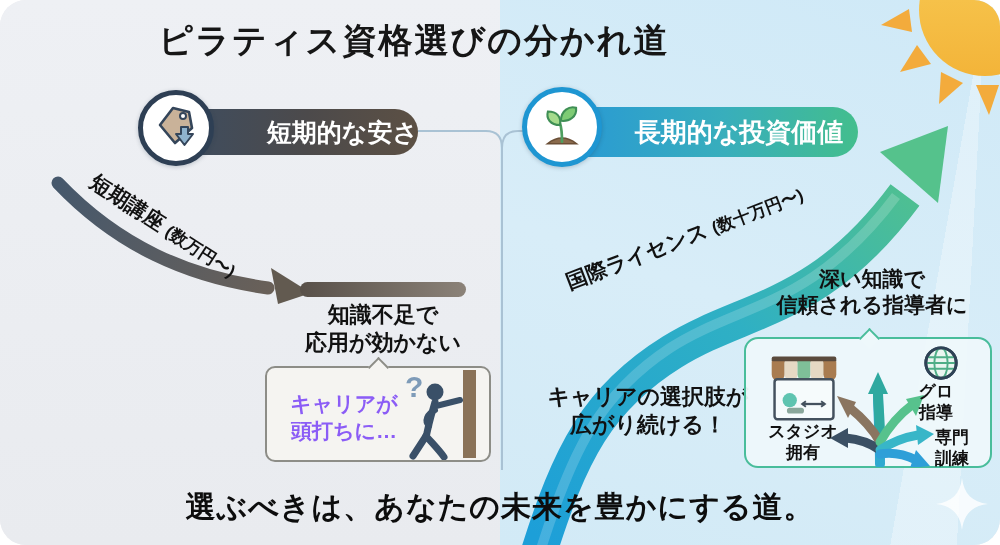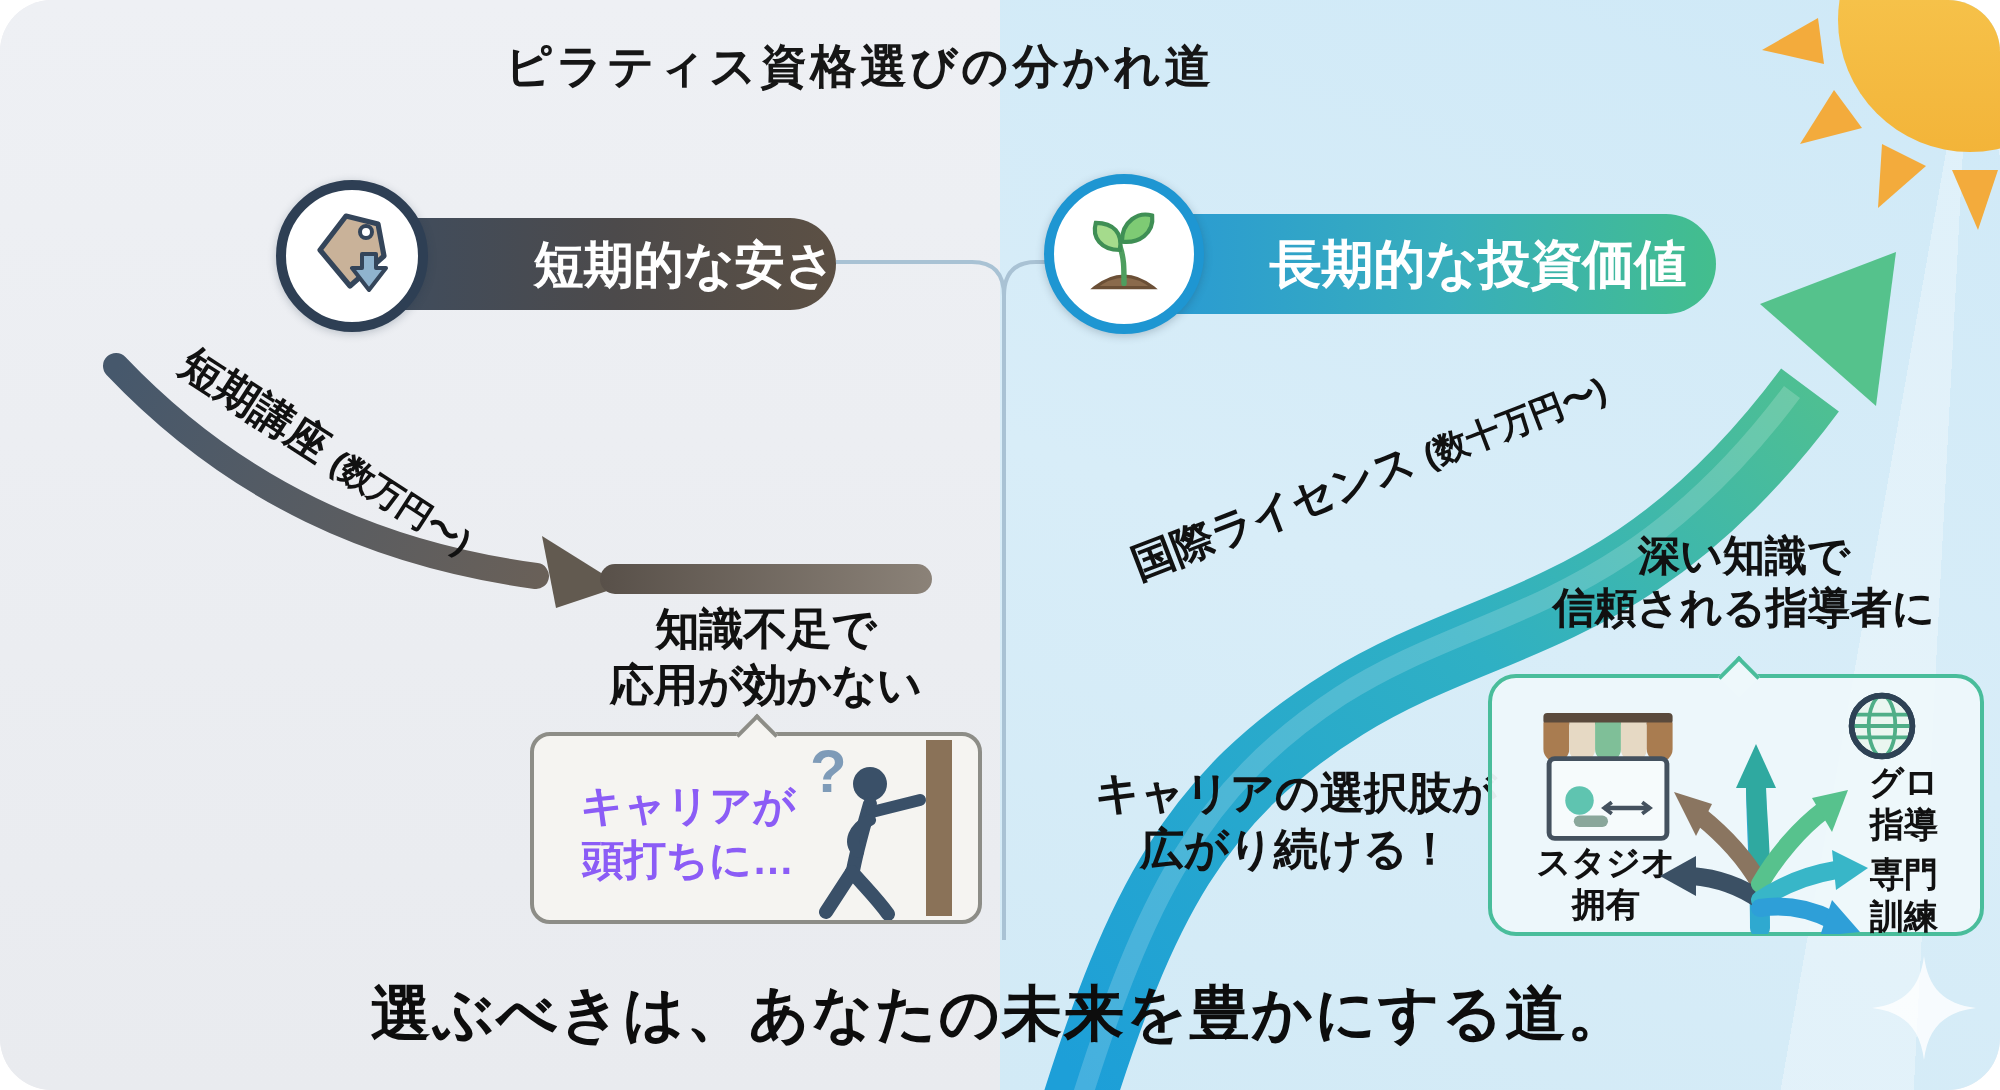--- a/index.html
+++ b/index.html
@@ -7,21 +7,21 @@
   .bg-left{position:absolute;left:0;top:0;width:510px;height:545px;background:linear-gradient(180deg,#eef0f4 0%,#e9ebef 100%);}
   .bg-right{position:absolute;left:500px;top:0;width:500px;height:545px;background:linear-gradient(200deg,#cfe9f7 0%,#d8edf8 55%,#d2eaf6 100%);}
   .rays{position:absolute;left:500px;top:0;width:500px;height:545px;pointer-events:none;
         background:conic-gradient(from 95deg at 485px 8px,
           rgba(255,255,255,0) 0deg 6deg, rgba(255,255,255,.45) 6deg 13deg,
           rgba(255,255,255,0) 13deg 24deg, rgba(255,255,255,.40) 24deg 31deg,
           rgba(255,255,255,0) 31deg 44deg, rgba(255,255,255,.38) 44deg 51deg,
           rgba(255,255,255,0) 51deg 66deg, rgba(255,255,255,.35) 66deg 73deg,
           rgba(255,255,255,0) 73deg 88deg, rgba(255,255,255,.32) 88deg 95deg,
           rgba(255,255,255,0) 95deg 360deg);}
-  .title{position:absolute;left:16px;top:18px;width:828px;text-align:center;font-size:23px;font-weight:900;color:#161616;letter-spacing:2px;}
+  .title{position:absolute;left:0;top:18px;width:828px;text-align:center;font-size:34px;font-weight:900;color:#161616;letter-spacing:2px;}
   .overlay-svg{position:absolute;left:0;top:0;}
 
   
   .pill{position:absolute;display:flex;align-items:center;justify-content:center;color:#fff;font-weight:900;white-space:nowrap;}
   .pill-left{left:172px;top:109px;width:246px;height:46px;border-radius:23px;padding-left:44px;box-sizing:border-box;
              background:linear-gradient(90deg,#3d4d61 0%,#4c4a4b 55%,#5c5044 100%);font-size:25px;justify-content:flex-end;}
   .pill-right{left:560px;top:107px;width:298px;height:50px;border-radius:25px;padding-left:60px;box-sizing:border-box;
               background:linear-gradient(90deg,#2898d6 0%,#35ahd0 40%,#43be8d 100%);
               background:linear-gradient(90deg,#2898d6 0%,#38aebc 55%,#43be8d 100%);font-size:26px;}
   .badge-circle{position:absolute;border-radius:50%;background:#ffffff;display:flex;align-items:center;justify-content:center;box-shadow:0 1px 4px rgba(30,50,70,.25);}
@@ -45,21 +45,21 @@
   .callout-left{left:265px;top:366px;width:226px;height:96px;background:#f5f4f1;border:2px solid #8d8d87;border-radius:10px;}
   .callout-left .ptr{position:absolute;top:-8px;left:104px;width:13px;height:13px;background:#f5f4f1;border-left:2px solid #8d8d87;border-top:2px solid #8d8d87;transform:rotate(45deg);}
   .callout-left .txt{position:absolute;left:12px;top:22px;width:130px;text-align:center;font-size:21px;font-weight:900;color:#8b5cf6;line-height:1.3;}
   .qmark{position:absolute;left:138px;top:2px;font-size:30px;font-weight:900;color:#7e9bb8;}
   .person-wrap{position:absolute;right:4px;top:2px;width:96px;height:90px;}
 
   .callout-right{left:744px;top:337px;width:248px;height:131px;background:rgba(238,248,251,.95);border:2px solid #49bd9b;border-radius:14px;}
   .callout-right .ptr{position:absolute;top:-8px;left:116px;width:13px;height:13px;background:#eef8fb;border-left:2px solid #49bd9b;border-top:2px solid #49bd9b;transform:rotate(45deg);}
   .opt-label{position:absolute;text-align:center;font-weight:900;color:#111;font-size:17px;line-height:1.22;}
   .opt-studio{left:2px;top:83px;width:110px;}
-  .opt-global{left:170px;top:43px;width:72px;text-align:center;}
+  .opt-global{left:154px;top:43px;width:72px;text-align:center;}
   .opt-training{left:170px;top:89px;width:72px;}
   .studio-icon{position:absolute;left:20px;top:8px;}
   .globe-icon{position:absolute;left:176px;top:5px;}
   .branch-icon{position:absolute;left:76px;top:3px;}
 
   .footer{position:absolute;left:0;top:487px;width:1000px;text-align:center;font-size:30px;font-weight:900;color:#0d0d0d;letter-spacing:1px;}
 </style>
 </head>
 <body>
 

